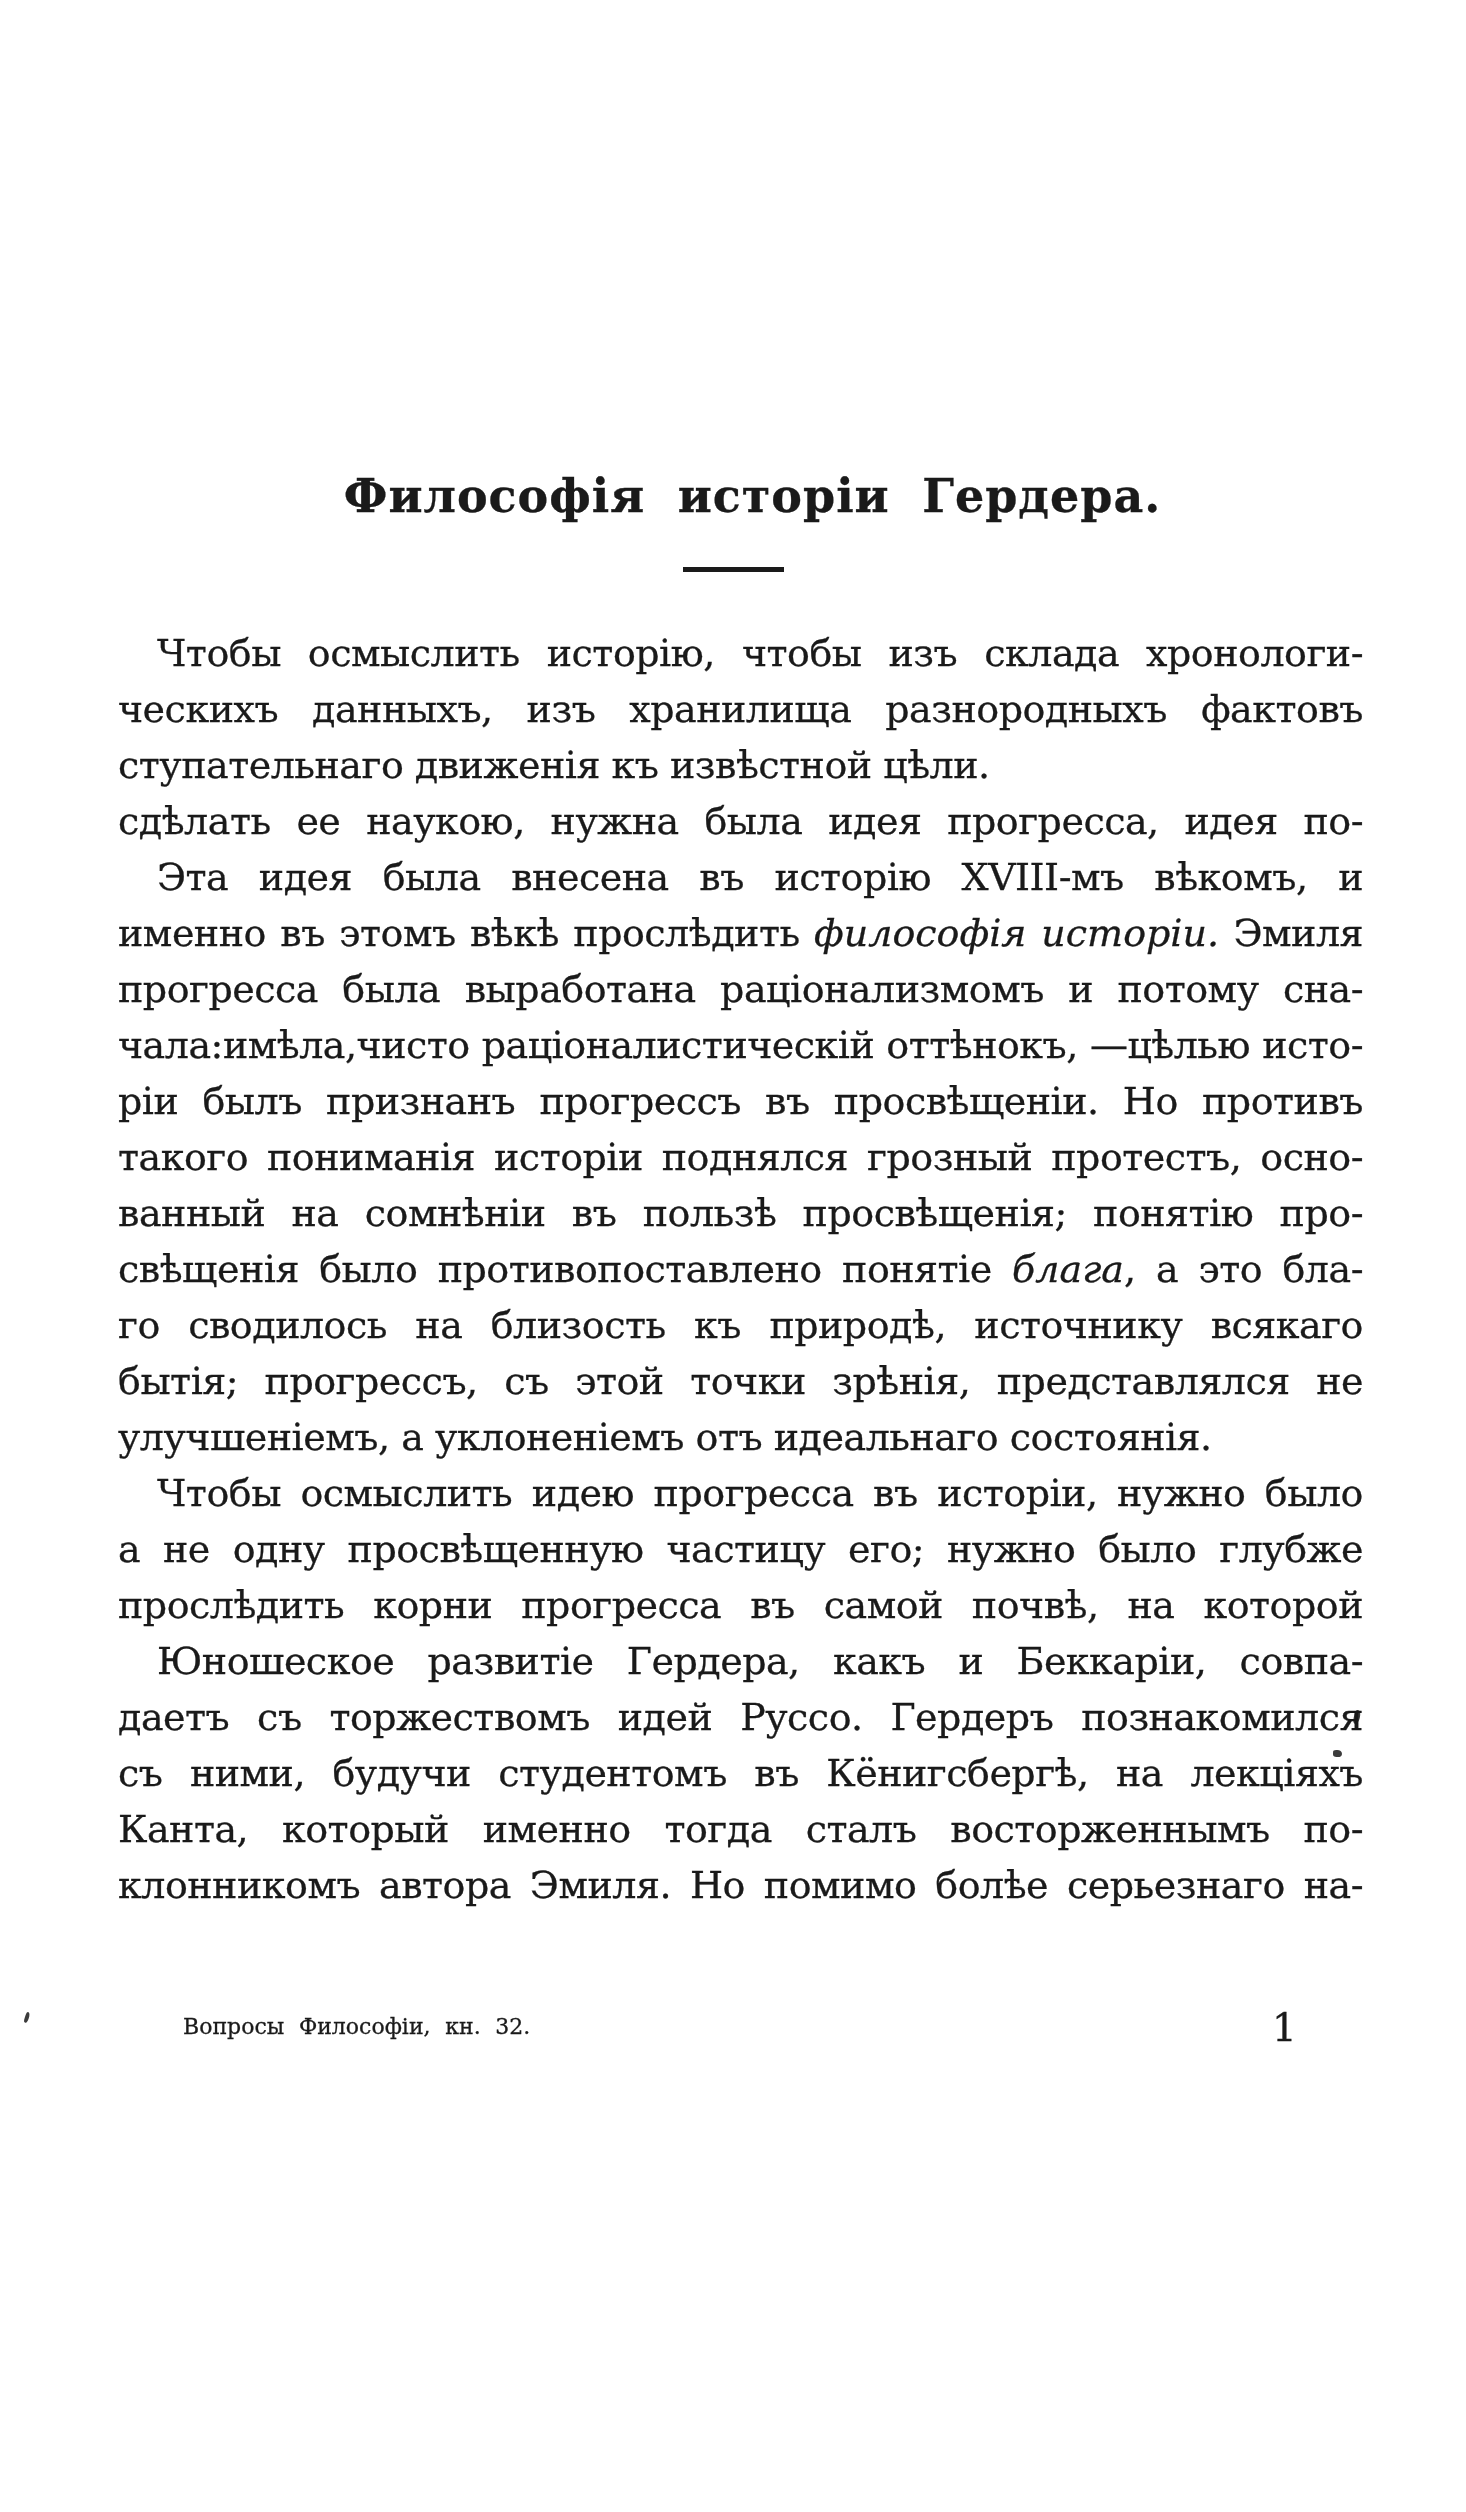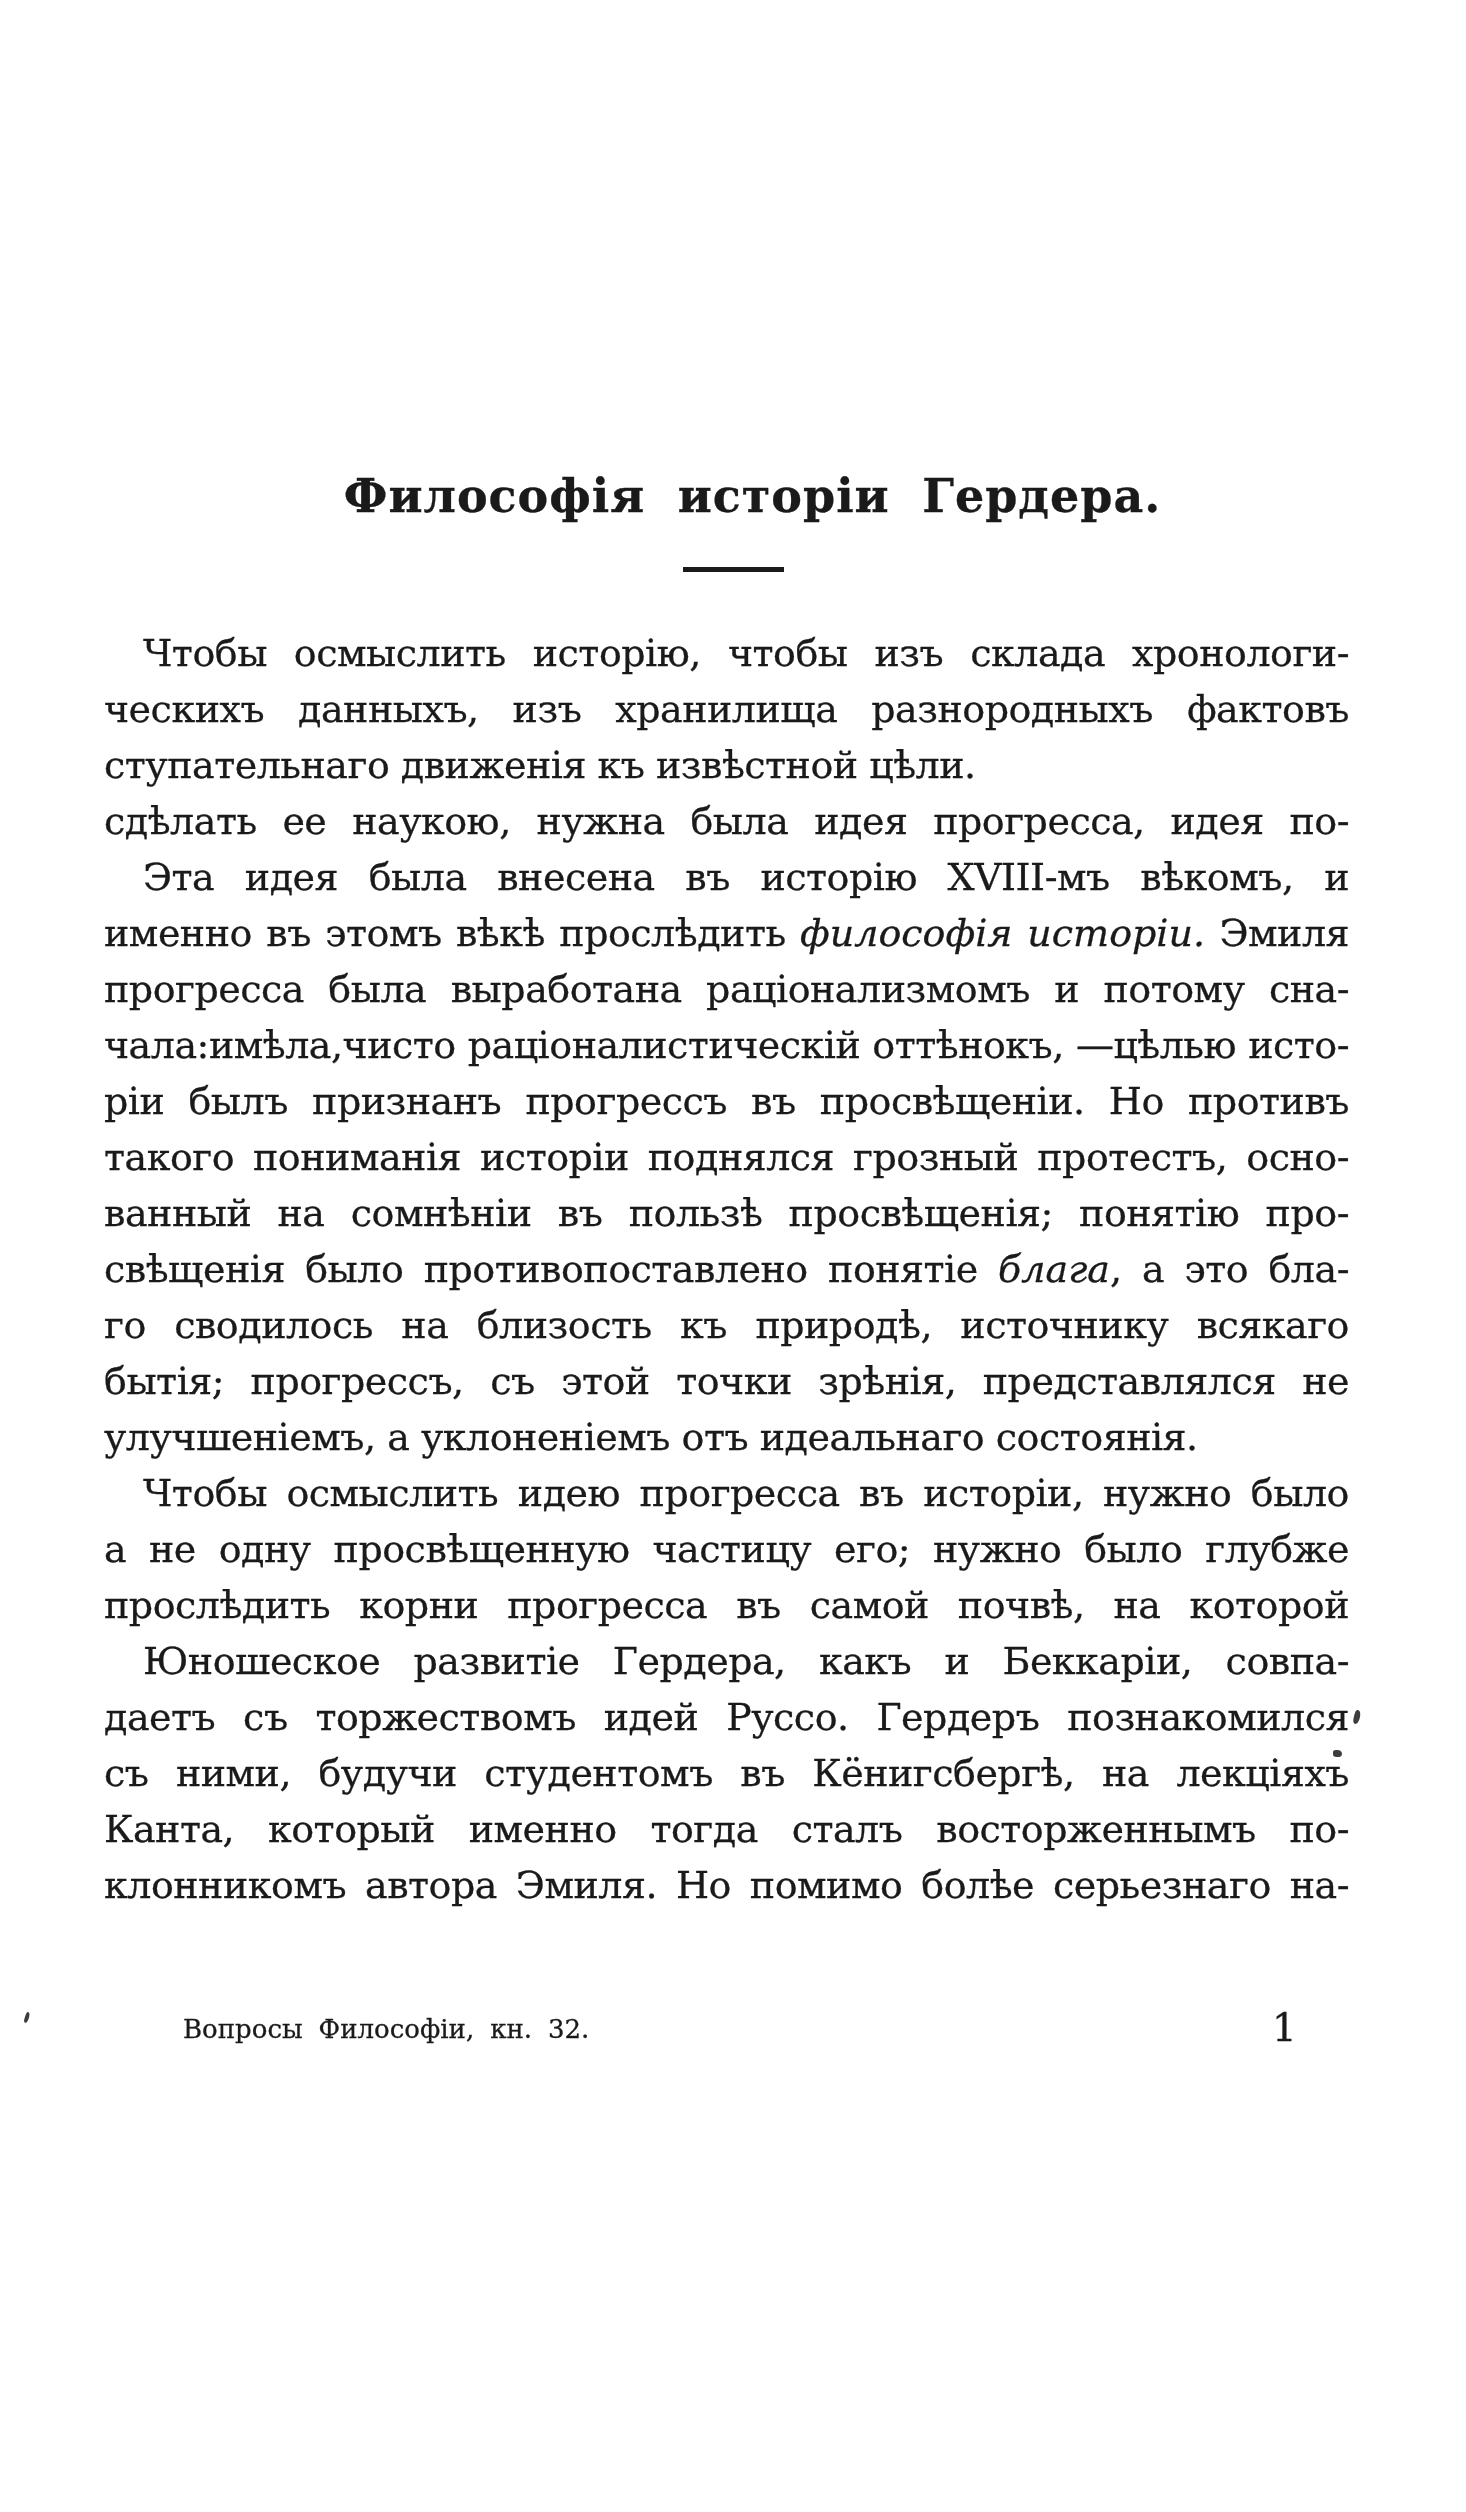--- a/index.html
+++ b/index.html
@@ -29,40 +29,40 @@
     -webkit-text-stroke:0.3px var(--ink);
   }
   .rule{
     position:absolute;
     left:683px;top:567px;
     width:101px;height:4.8px;
     background:var(--ink);
   }
   .body-text{
     position:absolute;
-    left:104px;top:625px;width:1245px;
+    left:118px;top:625px;width:1245px;
     font-size:38px;
     letter-spacing:-0.5px;
     -webkit-text-stroke:0.3px var(--ink);
   }
   .line{
     height:56px;
     line-height:56px;
     text-align:justify;
     text-align-last:justify;
     text-justify:inter-word;
     white-space:normal;
   }
   .line.no-just{text-align-last:left;}
   .line.indent{text-indent:39px;}
   .it{font-style:italic;letter-spacing:0;}
   .footer-journal{
     position:absolute;
     left:183px;top:2014px;
-    font-size:26px;
+    font-size:22px;
     word-spacing:7.7px;
     -webkit-text-stroke:0.3px var(--ink);
   }
   .footer-pagenum{
     position:absolute;
     left:1272px;top:2005px;
     font-size:39px;
     -webkit-text-stroke:0.3px var(--ink);
   }
   .artifact{

